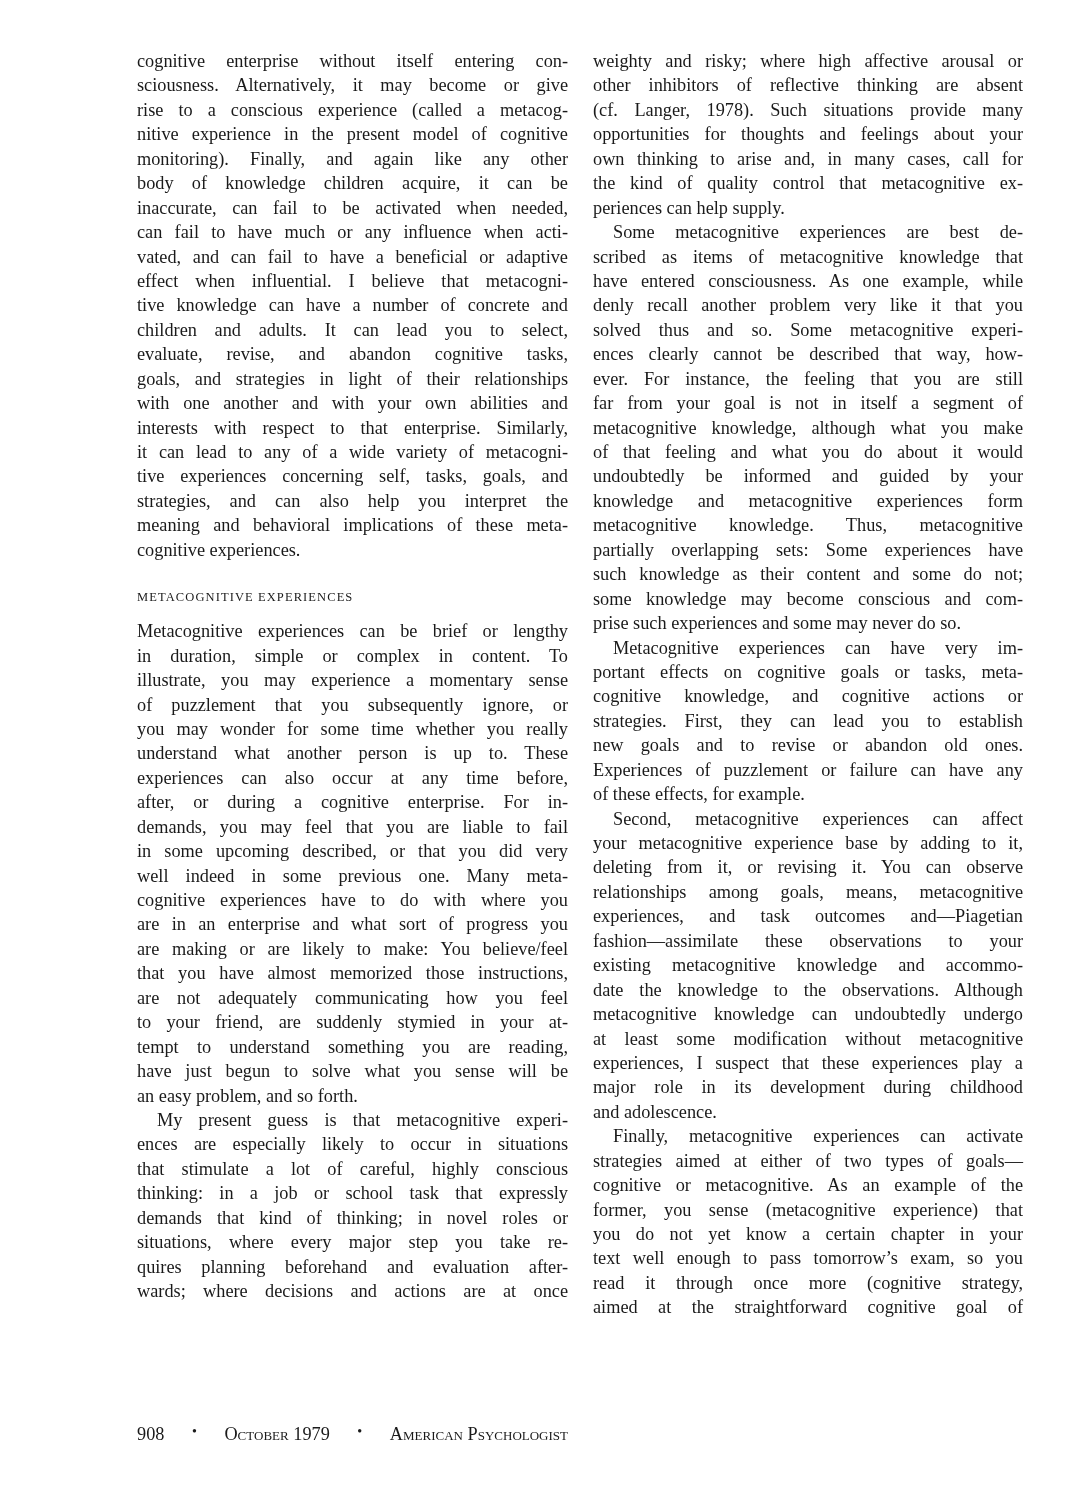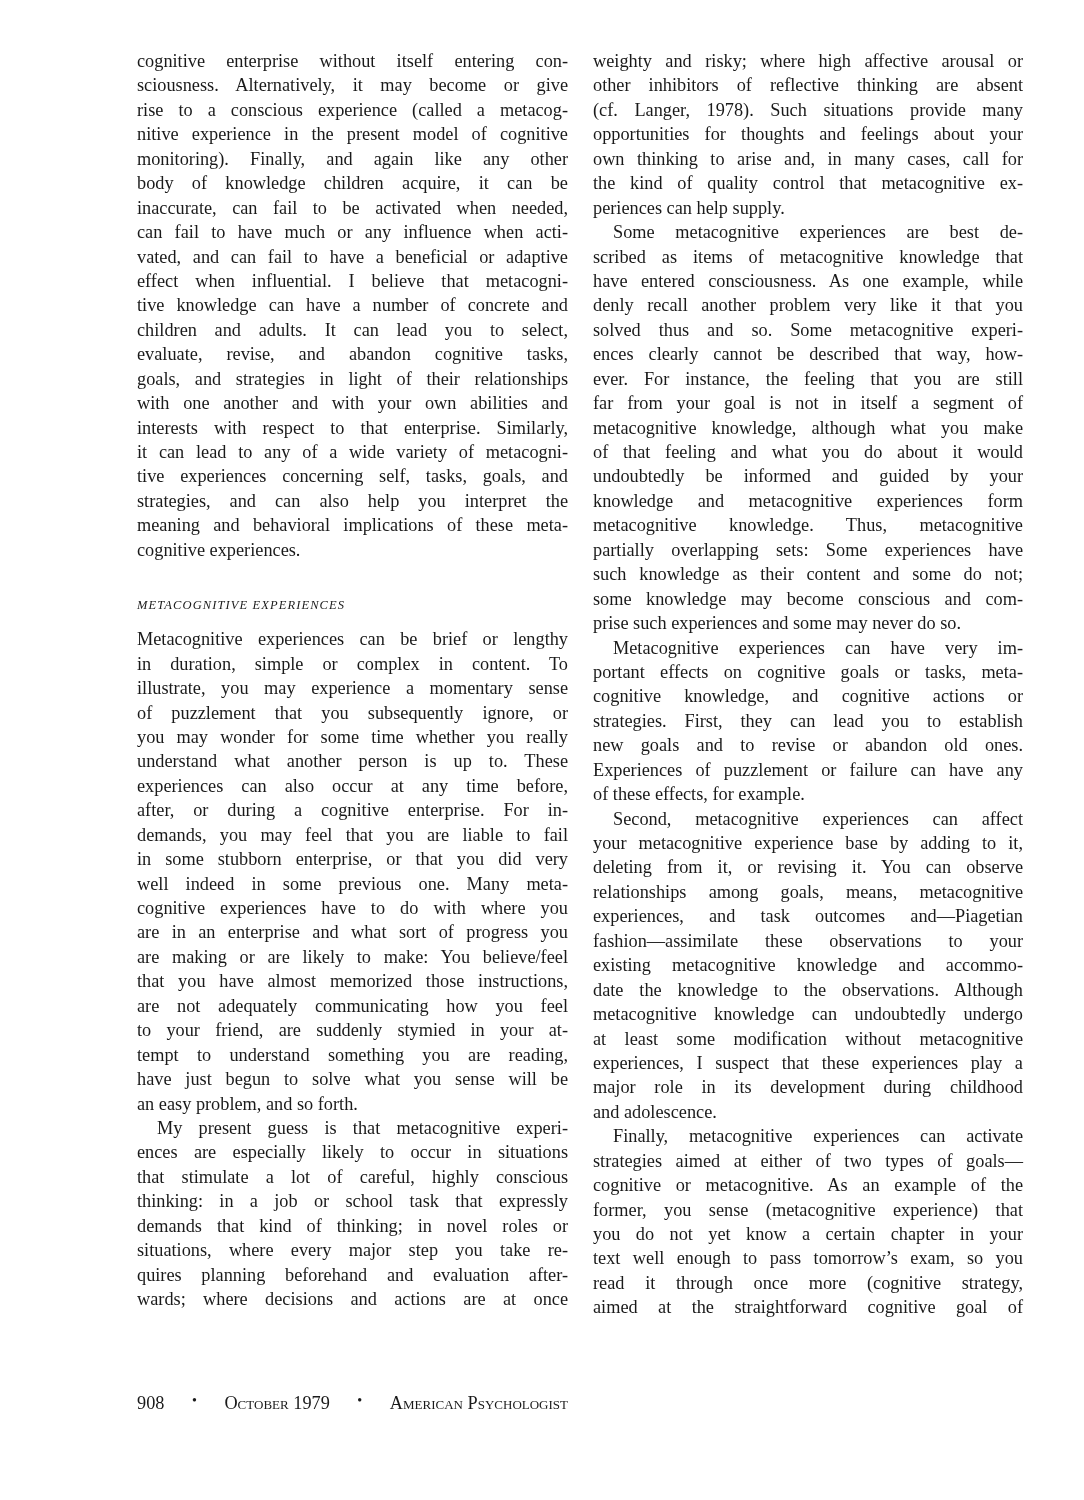--- a/index.html
+++ b/index.html
@@ -4,22 +4,22 @@
 <style>
   html, body { margin: 0; padding: 0; background: #ffffff; }
   body { width: 1084px; height: 1500px; position: relative; overflow: hidden;
          font-family: "Liberation Serif", "DejaVu Serif", serif; color: #1a1a1a; }
   .col { position: absolute; top: 49px; font-size: 18.3px; line-height: 24.45px; }
   .col-left { left: 137px; width: 431px; }
   .col-right { left: 593px; width: 430px; }
   .line { display: block; text-align: justify; text-align-last: justify; white-space: nowrap; height: 24.45px; overflow: visible; }
   .line.last { text-align-last: left; }
   .line.indent { padding-left: 20px; }
-  .heading { font-size: 12.5px; letter-spacing: 1.1px; text-transform: uppercase; margin-top: 33px; margin-bottom: 12px; height: 20px; line-height: 20px; font-style: italic; }
-  .footer { position: absolute; left: 137px; top: 1393px; width: 431px; font-size: 18.3px;
+  .heading { font-size: 12.5px; letter-spacing: 1.1px; text-transform: uppercase; margin-top: 25px; margin-bottom: 12px; height: 20px; line-height: 20px; }
+  .footer { position: absolute; left: 137px; top: 1424px; width: 431px; font-size: 18.3px;
             display: flex; justify-content: space-between; white-space: nowrap; }
   .sc { font-variant: small-caps; text-align: center; }
   .sep { font-size: 14px; }
 </style>
 </head>
 <body>
 
 <div class="col col-left">
   <div>
       <span class="line">cognitive enterprise without itself entering con-</span>
@@ -48,21 +48,21 @@
   <div>
       <span class="line">Metacognitive experiences can be brief or lengthy</span>
       <span class="line">in duration, simple or complex in content. To</span>
       <span class="line">illustrate, you may experience a momentary sense</span>
       <span class="line">of puzzlement that you subsequently ignore, or</span>
       <span class="line">you may wonder for some time whether you really</span>
       <span class="line">understand what another person is up to. These</span>
       <span class="line">experiences can also occur at any time before,</span>
       <span class="line">after, or during a cognitive enterprise. For in-</span>
       <span class="line">demands, you may feel that you are liable to fail</span>
-      <span class="line">in some stubborn enterprise, or that you did very</span>
+      <span class="line">in some upcoming described, or that you did very</span>
       <span class="line">well indeed in some previous one. Many meta-</span>
       <span class="line">cognitive experiences have to do with where you</span>
       <span class="line">are in an enterprise and what sort of progress you</span>
       <span class="line">are making or are likely to make: You believe/feel</span>
       <span class="line">that you have almost memorized those instructions,</span>
       <span class="line">are not adequately communicating how you feel</span>
       <span class="line">to your friend, are suddenly stymied in your at-</span>
       <span class="line">tempt to understand something you are reading,</span>
       <span class="line">have just begun to solve what you sense will be</span>
       <span class="line last">an easy problem, and so forth.</span>

